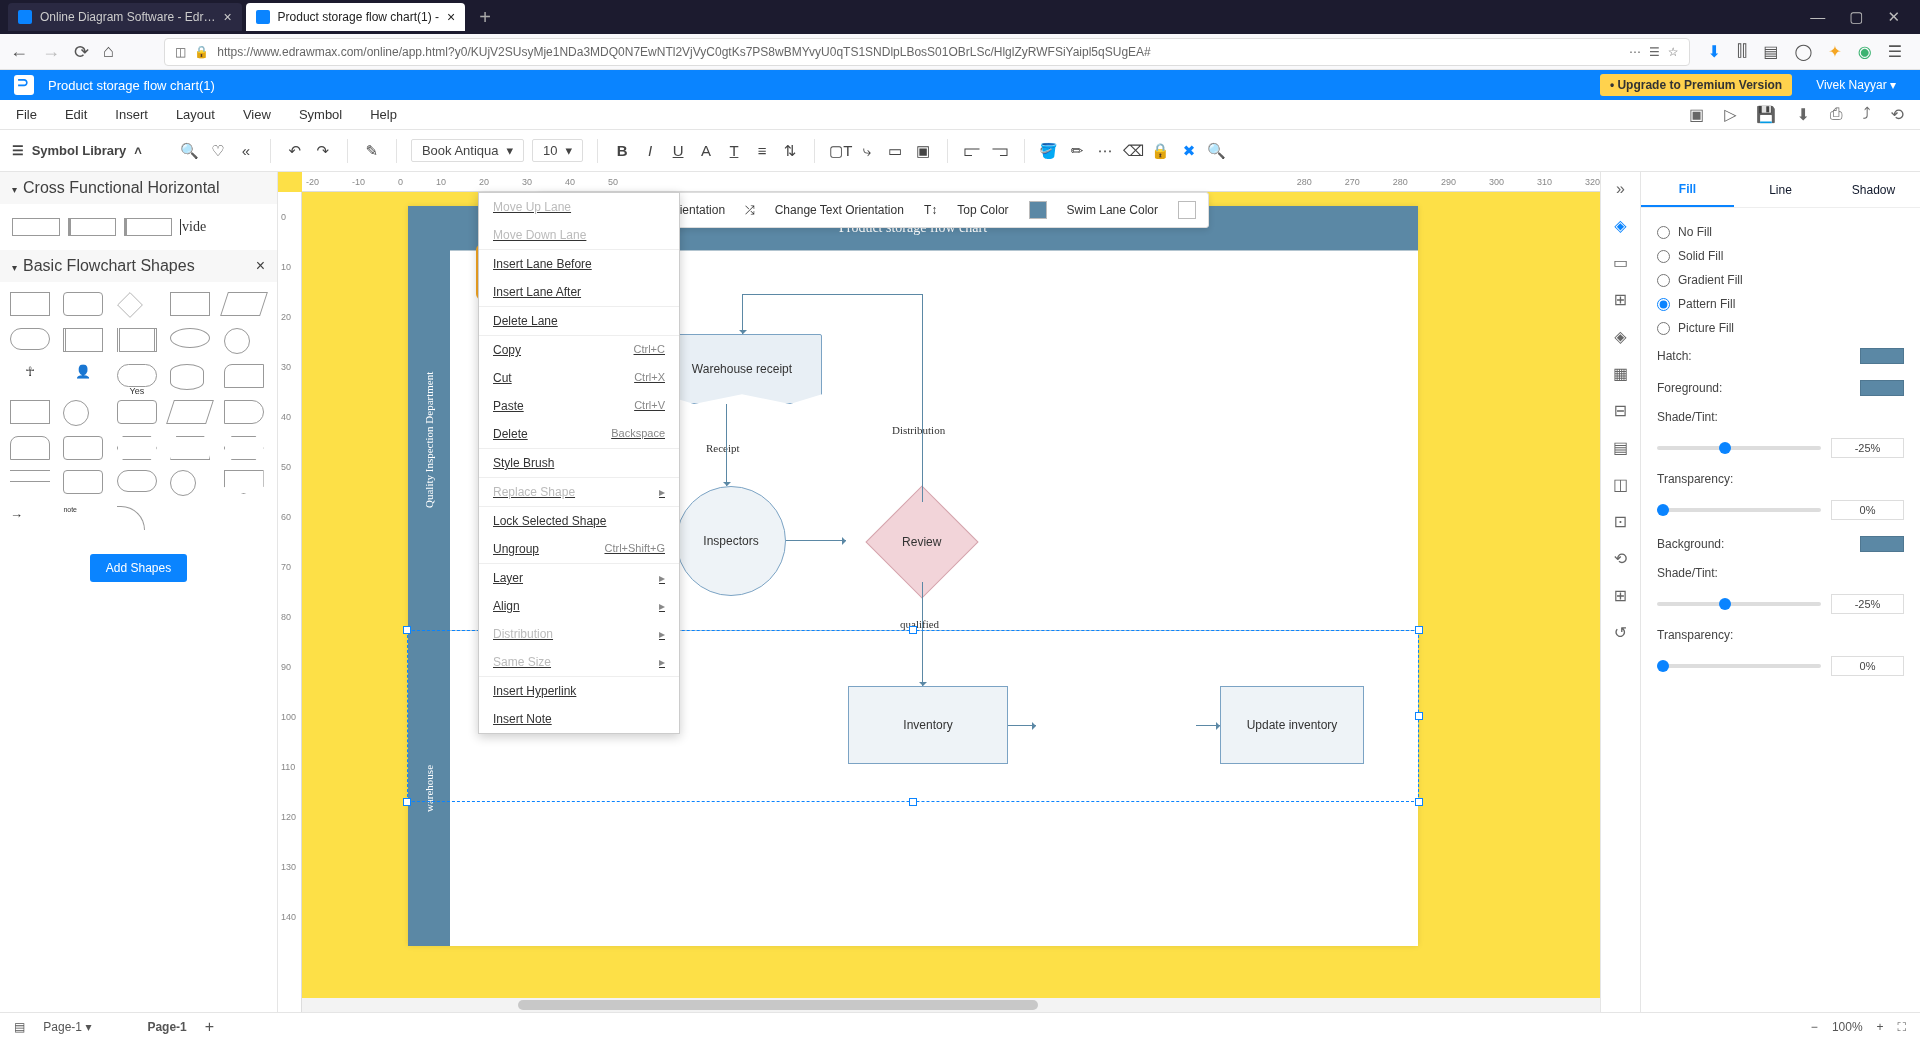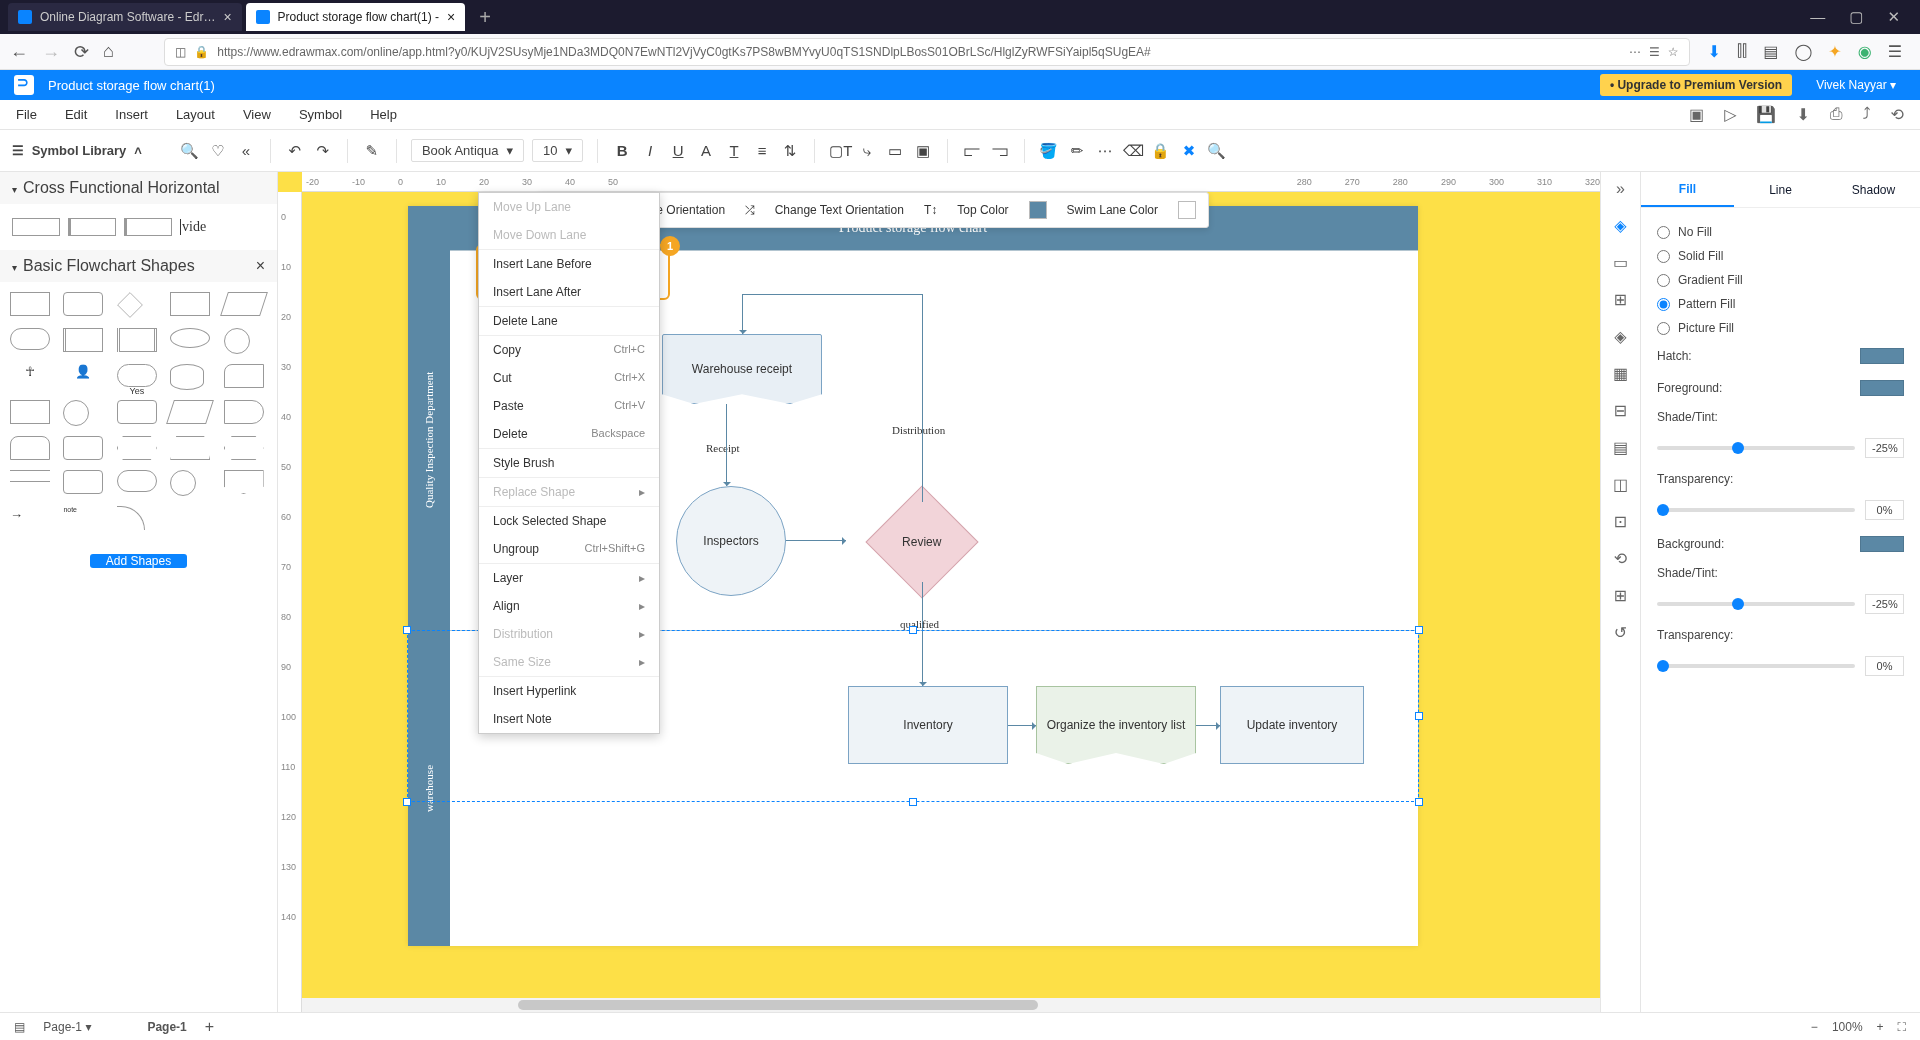--- a/index.html
+++ b/index.html
@@ -46,21 +46,21 @@
 .shapesgrid { padding: 10px; display: grid; grid-template-columns: repeat(5, 1fr); gap: 10px; }
 .shape { width: 40px; height: 24px; border: 1.2px solid #999; }
 .shape.rnd { border-radius: 4px; }
 .shape.pill { border-radius: 14px; height: 22px; }
 .shape.diamond { transform: rotate(45deg) scale(0.7); width: 26px; height: 26px; }
 .shape.circle { width: 26px; height: 26px; border-radius: 50%; }
 .shape.ellipse { border-radius: 50%; height: 20px; }
 .shape.para { transform: skewX(-18deg); }
 .shape.cyl { border-radius: 50%/30%; height: 26px; width: 34px; }
 .shape.noborder { border: none; }
-.addshapes { display: block; margin: 14px auto; background: #0a84ff; color: #fff; border: none; padding: 0 16px; border-radius: 3px; font-size: 12px; }
+.addshapes { display: block; margin: 14px auto; background: #0a84ff; color: #fff; border: none; padding: 7px 16px; border-radius: 3px; font-size: 12px; }
 .cf-row { display: flex; gap: 8px; padding: 14px 12px; align-items: center; }
 .cf-shape { width: 48px; height: 18px; border: 1px solid #999; }
 
 
 .canvas-wrap { flex: 1; position: relative; background: #fde047; overflow: hidden; }
 .ruler-h { position: absolute; top: 0; left: 24px; right: 0; height: 20px; background: #fff; border-bottom: 1px solid #ddd; font-size: 9px; color: #888; display: flex; align-items: center; padding-left: 4px; gap: 33px; z-index: 1; }
 .ruler-v { position: absolute; top: 20px; left: 0; width: 24px; bottom: 0; background: #fff; border-right: 1px solid #ddd; z-index: 1; }
 .ruler-v span { display: block; font-size: 9px; color: #888; writing-mode: horizontal-tb; padding: 20px 3px; }
 .canvas { position: absolute; left: 130px; top: 34px; width: 1010px; height: 740px; background: #fff; box-shadow: 0 0 6px rgba(0,0,0,.1); }
 
@@ -88,21 +88,21 @@
 .arrow::after { content: ""; position: absolute; border: 4px solid transparent; }
 .arrow.h.right::after { right: -4px; top: -3.5px; border-left-color: #5b88a5; }
 .arrow.v.down::after { bottom: -4px; left: -3.5px; border-top-color: #5b88a5; }
 
 
 .ctx-strip { position: absolute; top: 20px; left: 260px; height: 36px; background: #fff; border: 1px solid #ddd; border-radius: 3px; display: flex; align-items: center; padding: 0 12px; gap: 20px; font-size: 12px; box-shadow: 0 2px 6px rgba(0,0,0,.12); z-index: 20; }
 .ctx-strip .num { width: 50px; border: 1px solid #ddd; padding: 3px 6px; }
 .color-sw { width: 18px; height: 18px; border: 1px solid #bbb; }
 
 
-.ctx-menu { position: absolute; top: 20px; left: 200px; width: 182px; background: #fff; border: 1px solid #ccc; box-shadow: 0 3px 10px rgba(0,0,0,.2); z-index: 30; font-size: 12px; max-height: 620px; overflow: hidden; }
+.ctx-menu { position: absolute; top: 20px; left: 200px; width: 202px; background: #fff; border: 1px solid #ccc; box-shadow: 0 3px 10px rgba(0,0,0,.2); z-index: 30; font-size: 12px; max-height: 620px; overflow: hidden; text-decoration: underline; }
 .ctx-item { padding: 7px 14px; display: flex; justify-content: space-between; color: #333; }
 .ctx-item.disabled { color: #bbb; }
 .ctx-item.sep-after { border-bottom: 1px solid #eee; }
 .ctx-item .shortcut { color: #888; font-size: 11px; }
 .ctx-item .arr { color: #888; }
 .ctx-highlight { position: absolute; border: 2px solid #f5a623; border-radius: 6px; pointer-events: none; }
 .ctx-badge { position: absolute; width: 20px; height: 20px; background: #f5a623; color: #fff; border-radius: 50%; font-size: 11px; display: flex; align-items: center; justify-content: center; font-weight: bold; }
 
 
 .rightstack { display: flex; }
@@ -113,21 +113,21 @@
 .rp-tab { flex: 1; display: flex; align-items: center; justify-content: center; font-size: 12px; color: #0f172a; }
 .rp-tab.active { color: #0a84ff; border-bottom: 2px solid #0a84ff; font-weight: 600; }
 .rp-body { padding: 12px 16px; font-size: 12px; color: #444; }
 .radio-row { display: flex; align-items: center; gap: 8px; padding: 5px 0; }
 .radio-row input { accent-color: #0a84ff; }
 .prop-row { display: flex; align-items: center; justify-content: space-between; padding: 8px 0; }
 .swatch { width: 44px; height: 16px; background: #5b88a5; border: 1px solid rgba(0,0,0,.12); }
 .swatch.sm { width: 44px; }
 .slider { flex: 1; height: 4px; background: #ddd; border-radius: 2px; position: relative; margin-right: 10px; }
 .slider .thumb { position: absolute; top: -4px; width: 12px; height: 12px; background: #0a84ff; border-radius: 50%; }
-.valbox { width: 39px; border: 1px solid #ddd; padding: 3px 6px; text-align: center; font-size: 11px; }
+.valbox { width: 73px; border: 1px solid #ddd; padding: 3px 6px; text-align: center; font-size: 11px; }
 
 
 .statusbar { position: absolute; bottom: 0; left: 0; right: 0; height: 28px; border-top: 1px solid #e5e5e5; background: #fff; display: flex; align-items: center; padding: 0 14px; gap: 18px; font-size: 12px; color: #555; }
 .statusbar .pgname { font-weight: 600; }
 .statusbar .right { margin-left: auto; display: flex; align-items: center; gap: 14px; }
 
 .scrollbar-h { position: absolute; bottom: 28px; left: 278px; right: 320px; height: 14px; background: #f3f3f3; }
 .scrollbar-h .thumb { position: absolute; left: 240px; width: 520px; top: 2px; height: 10px; background: #c8c8c8; border-radius: 5px; }
 </style>
 </head>
@@ -386,23 +386,20 @@
         <div class="sel-handle" style="right:-5px;bottom:-5px"></div>
         <div class="sel-handle" style="left:50%;top:-5px;margin-left:-4px"></div>
         <div class="sel-handle" style="left:50%;bottom:-5px;margin-left:-4px"></div>
         <div class="sel-handle" style="right:-5px;top:50%;margin-top:-4px"></div>
       </div>
 
       <div class="fc-box fc-rect" style="left:440px;top:480px;width:160px;height:78px">
         <span>Inventory</span>
       </div>
       <div class="arrow h right" style="left:600px;top:519px;width:28px"></div>
-      <div class="fc-box fc-rect grn" style="left:628px;top:480px;width:160px;height:78px;clip-path:polygon(0 0,100% 0,100% 86%,80% 100%,50% 86%,20% 100%,0 86%)">
-        <span>Organize the inventory list</span>
-      </div>
       <div class="arrow h right" style="left:788px;top:519px;width:24px"></div>
       <div class="fc-box fc-rect" style="left:812px;top:480px;width:144px;height:78px">
         <span>Update inventory</span>
       </div>
     </div>
 
     <div class="ctx-strip">
       <input class="num" value="1" style="">
       <span>Change Orientation</span>
       <span>⤮</span>

